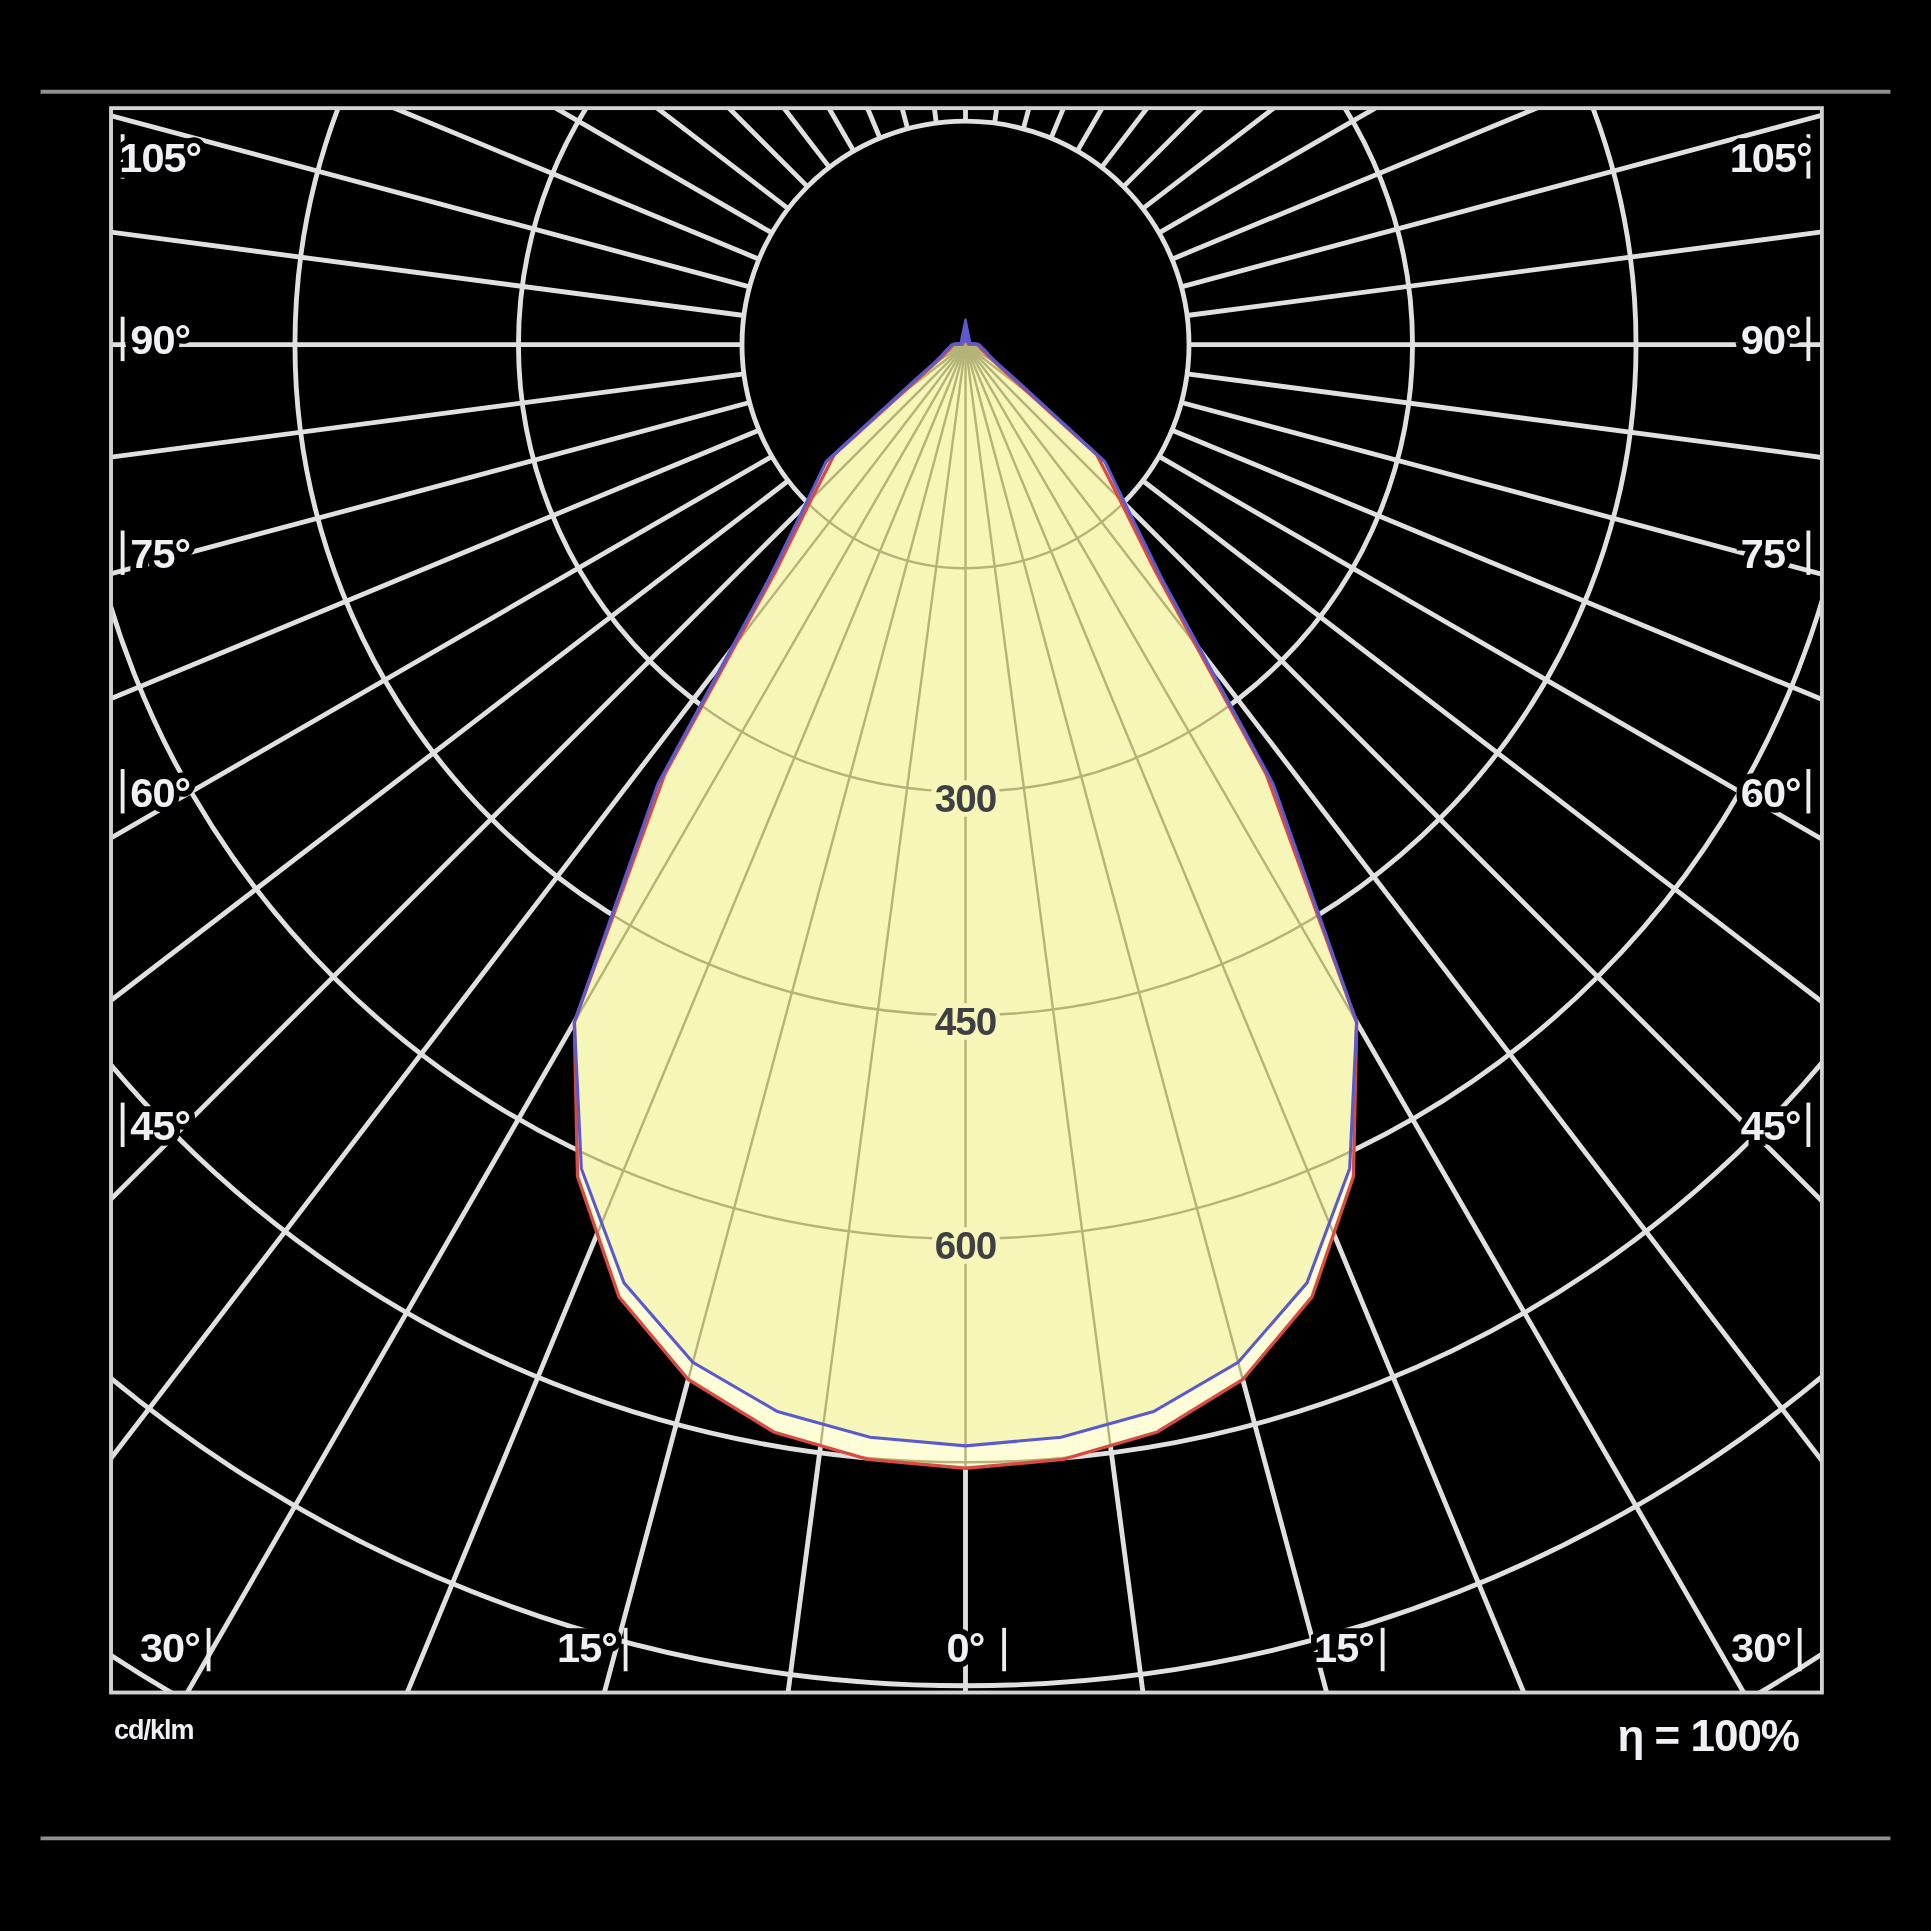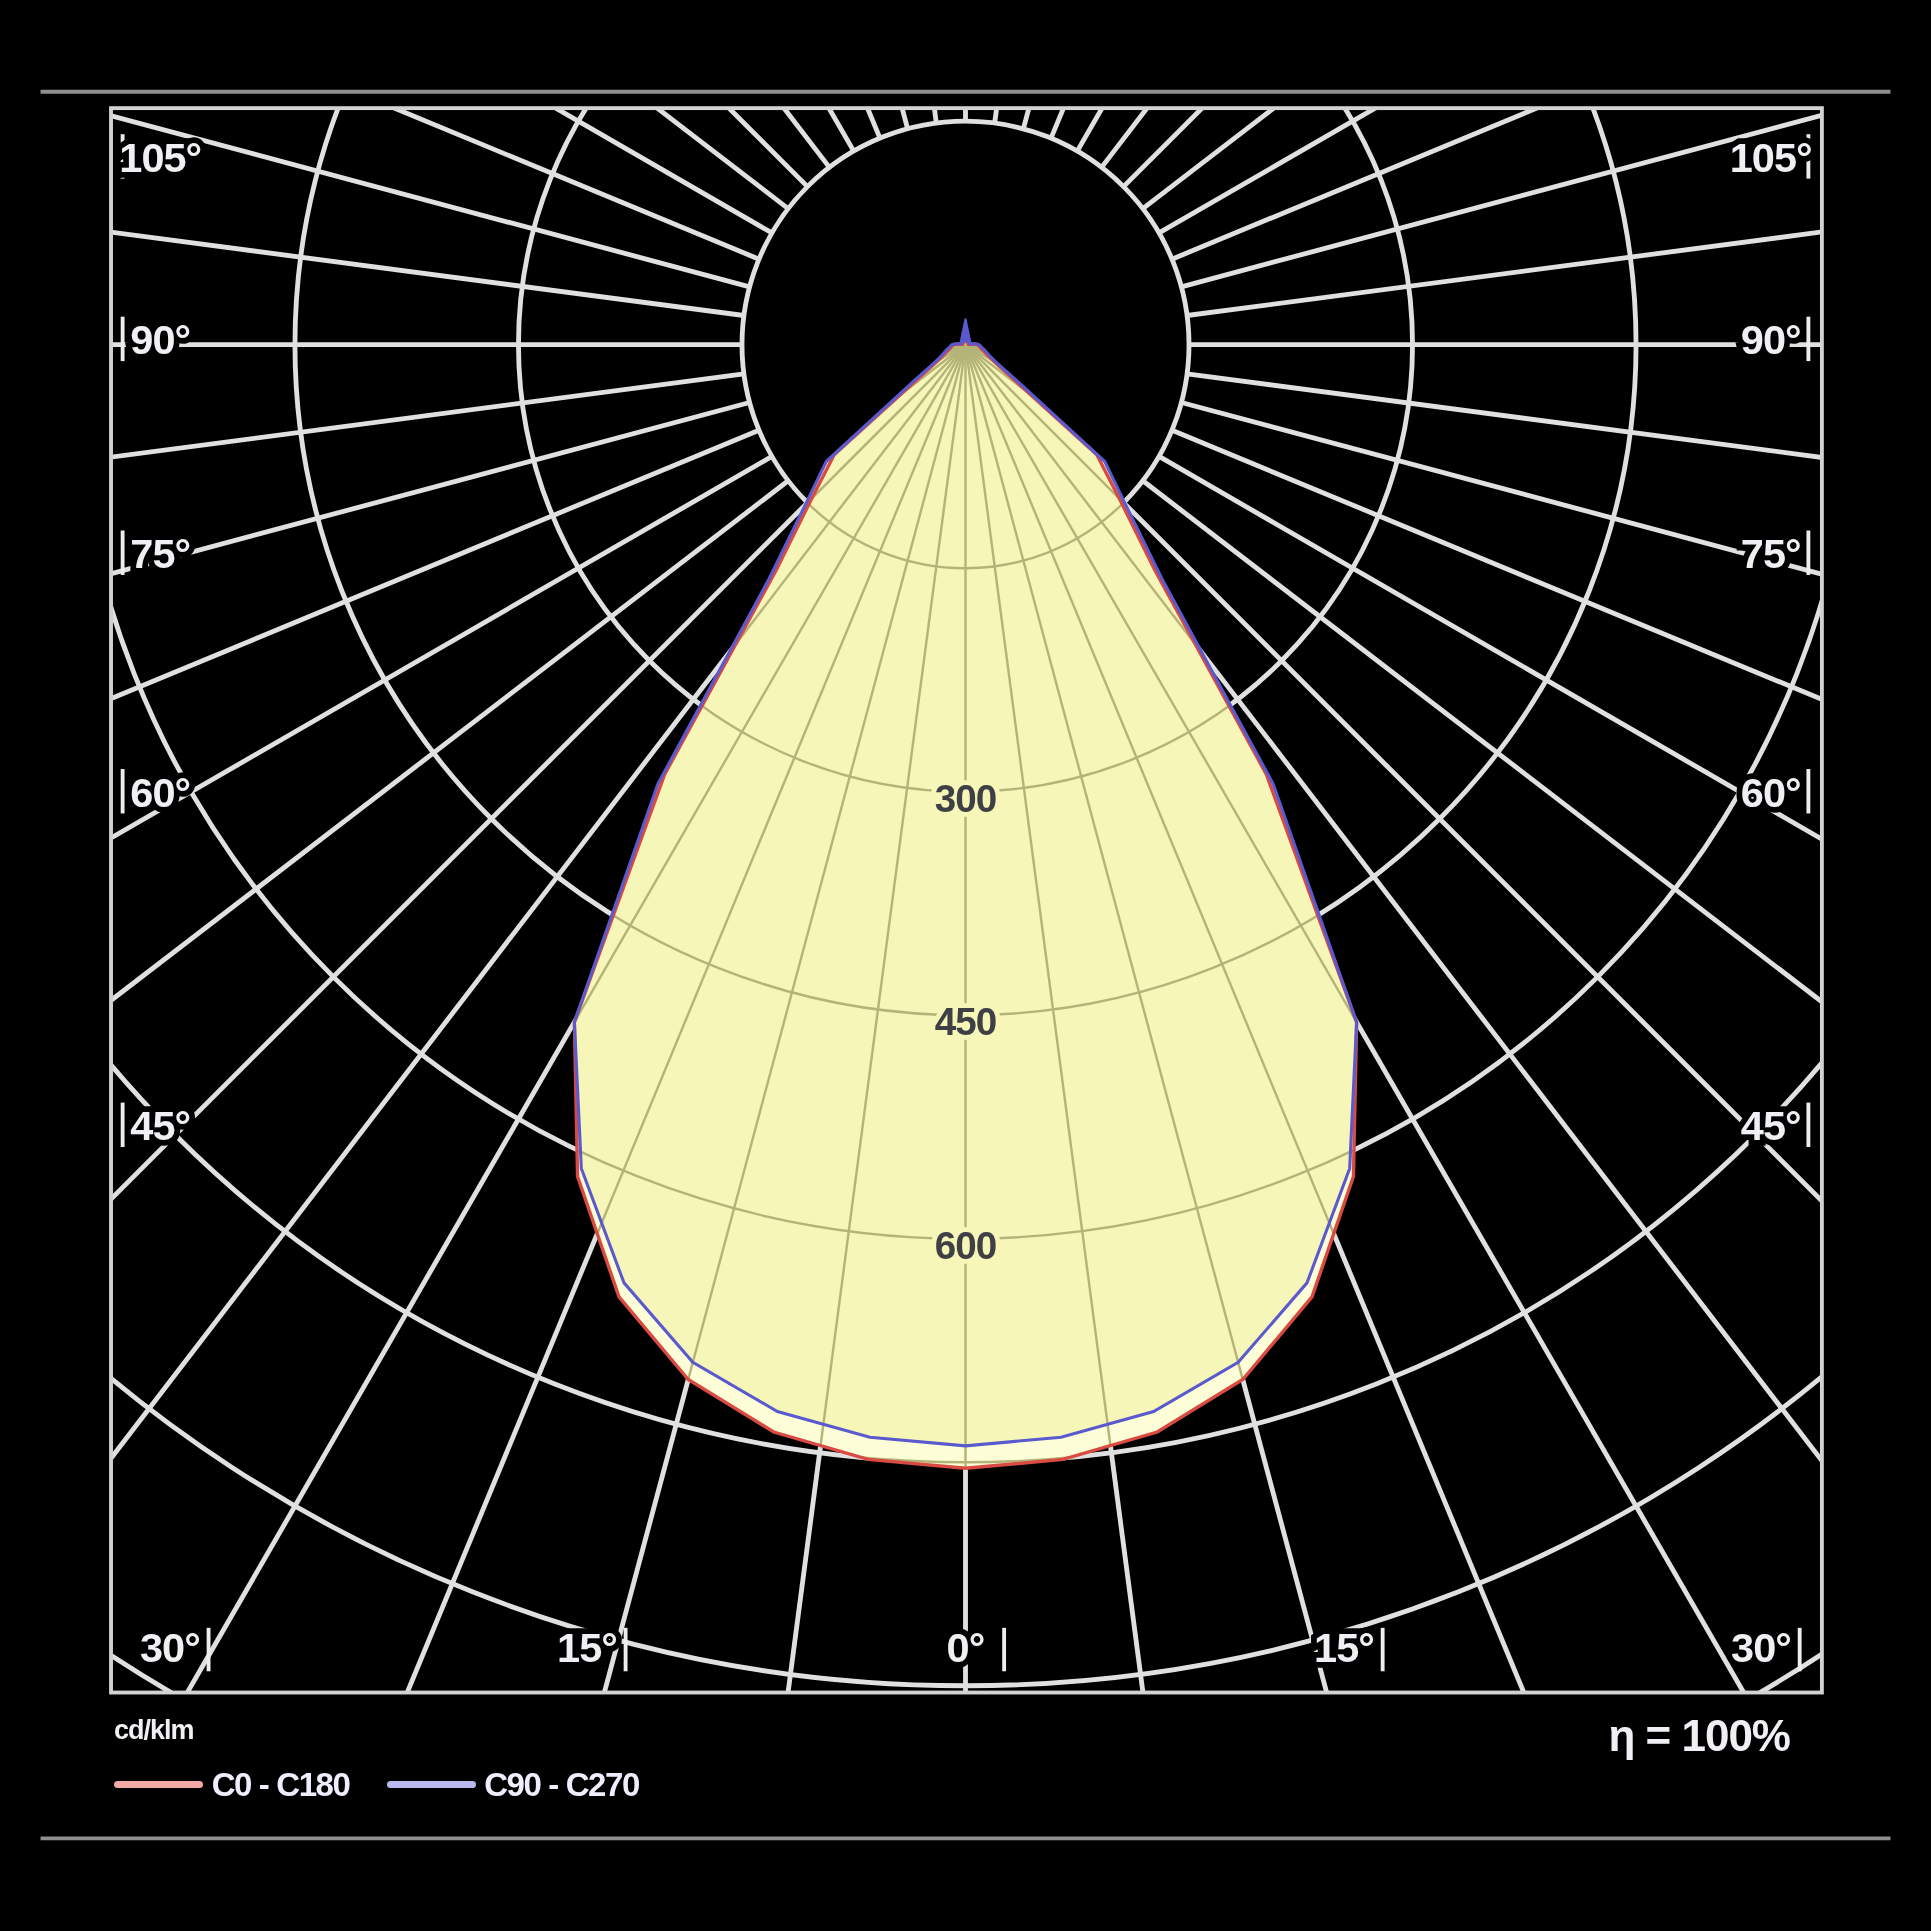--- a/index.html
+++ b/index.html
@@ -9,21 +9,21 @@
   svg text{font-family:"Liberation Sans", sans-serif;font-weight:700;}
   .alabel{font-size:43px;letter-spacing:-1px;fill:#f0f0f4;paint-order:stroke;stroke:#000;stroke-width:12px;}
   .vlabel{font-size:40px;letter-spacing:-1px;fill:#3f3f46;paint-order:stroke;stroke:#f6f6b8;stroke-width:10px;}
   .unit-label{position:absolute;left:114px;top:1715px;font-size:27px;font-weight:700;
               letter-spacing:-1px;color:#f0f0f4;}
   .legend{position:absolute;left:114px;top:1765px;display:flex;align-items:center;height:39px;}
   .swatch{display:inline-block;width:89px;height:7.7px;border-radius:3.9px;}
   .legend-label{font-size:33px;font-weight:700;letter-spacing:-1.4px;color:#eef;margin-left:8.7px;}
   .legend-label.second{margin-left:0;}
   .swatch.second{margin-left:37px;margin-right:0;}
-  .eta{position:absolute;right:141px;top:1711px;font-size:44px;font-weight:700;
+  .eta{position:absolute;right:132px;top:1711px;font-size:44px;font-weight:700;
        letter-spacing:-1px;color:#f0f0f4;}
 </style>
 </head>
 <body>
 
 <div class="canvas">
   <svg id="chart" width="1931" height="1931" viewBox="0 0 2000 2000">
       <defs>
         <clipPath id="frameClip">
           <rect x="115" y="112" width="1772" height="1641"></rect>
@@ -184,22 +184,16 @@
       <text x="1834" y="163" text-anchor="middle" dominant-baseline="central" class="alabel">105°</text>
       <line x1="127" y1="139" x2="127" y2="185" stroke="#ededed" stroke-width="4"></line>
       <text x="166" y="163" text-anchor="middle" dominant-baseline="central" class="alabel">105°</text>
       <text x="1000" y="827" text-anchor="middle" dominant-baseline="central" class="vlabel">300</text>
       <text x="1000" y="1058.5" text-anchor="middle" dominant-baseline="central" class="vlabel">450</text>
       <text x="1000" y="1290" text-anchor="middle" dominant-baseline="central" class="vlabel">600</text>
     </svg>
 
   <div class="unit-label">cd/klm</div>
 
-  <div class="legend">
-    <span class="swatch first" id="sw0" style="background: rgb(242, 168, 164);"></span>
-    <span class="legend-label">C0 - C180</span>
-    <span class="swatch second" id="sw1" style="background: rgb(185, 185, 240);"></span>
-    <span class="legend-label second sw-gapped" style="margin-left:8.7px">C90 - C270</span>
-  </div>
 
   <div class="eta">η = 100%</div>
 </div>
 
 
 </body></html>

